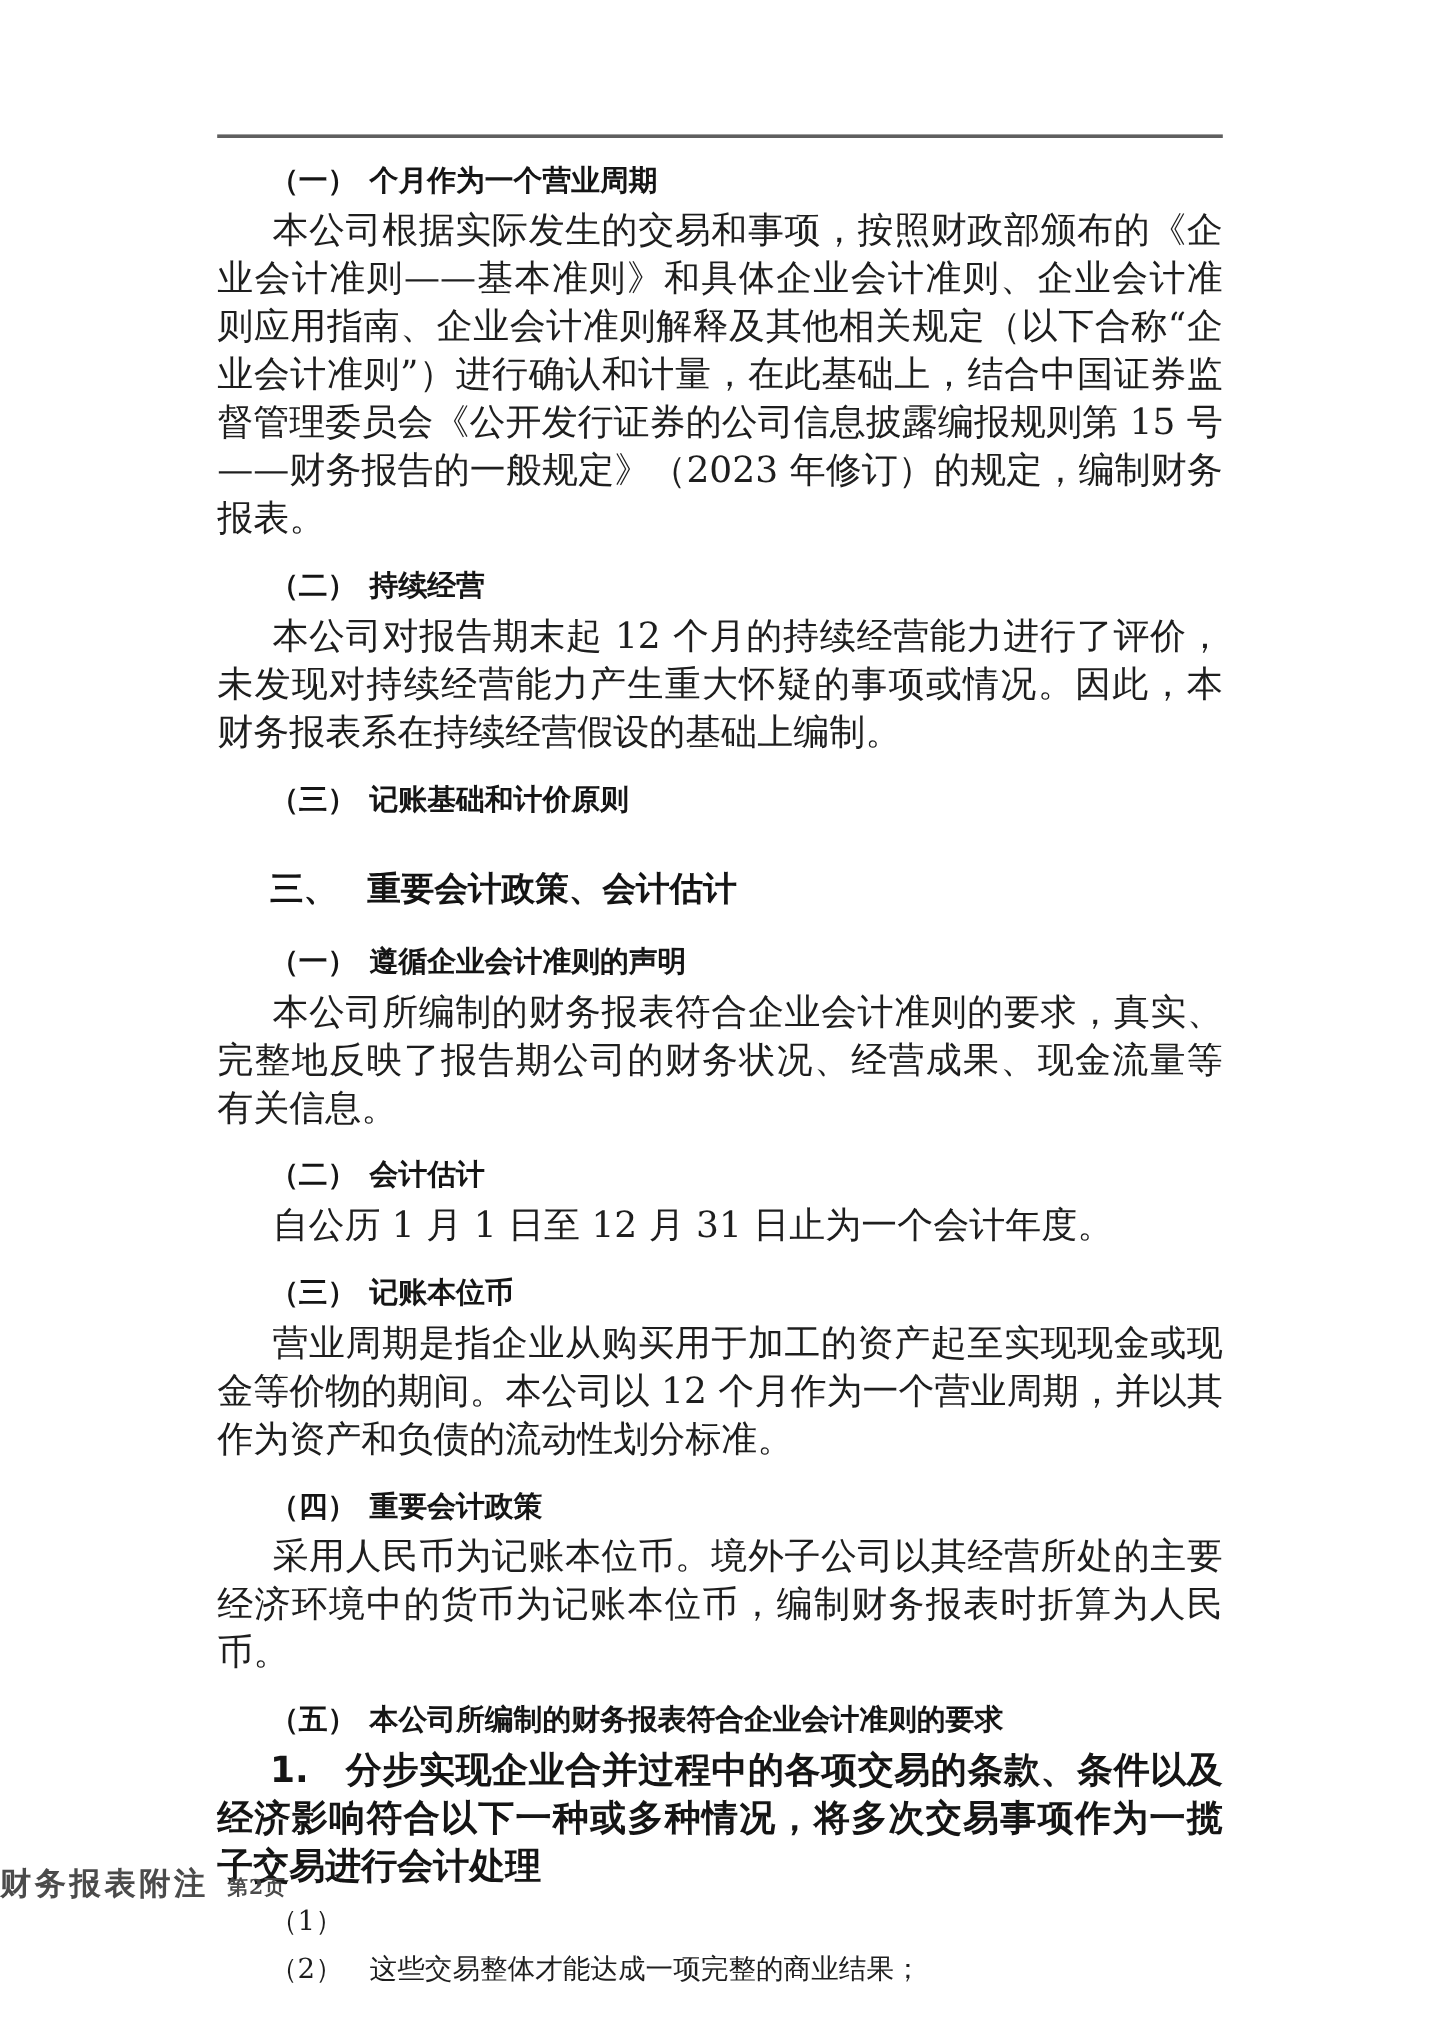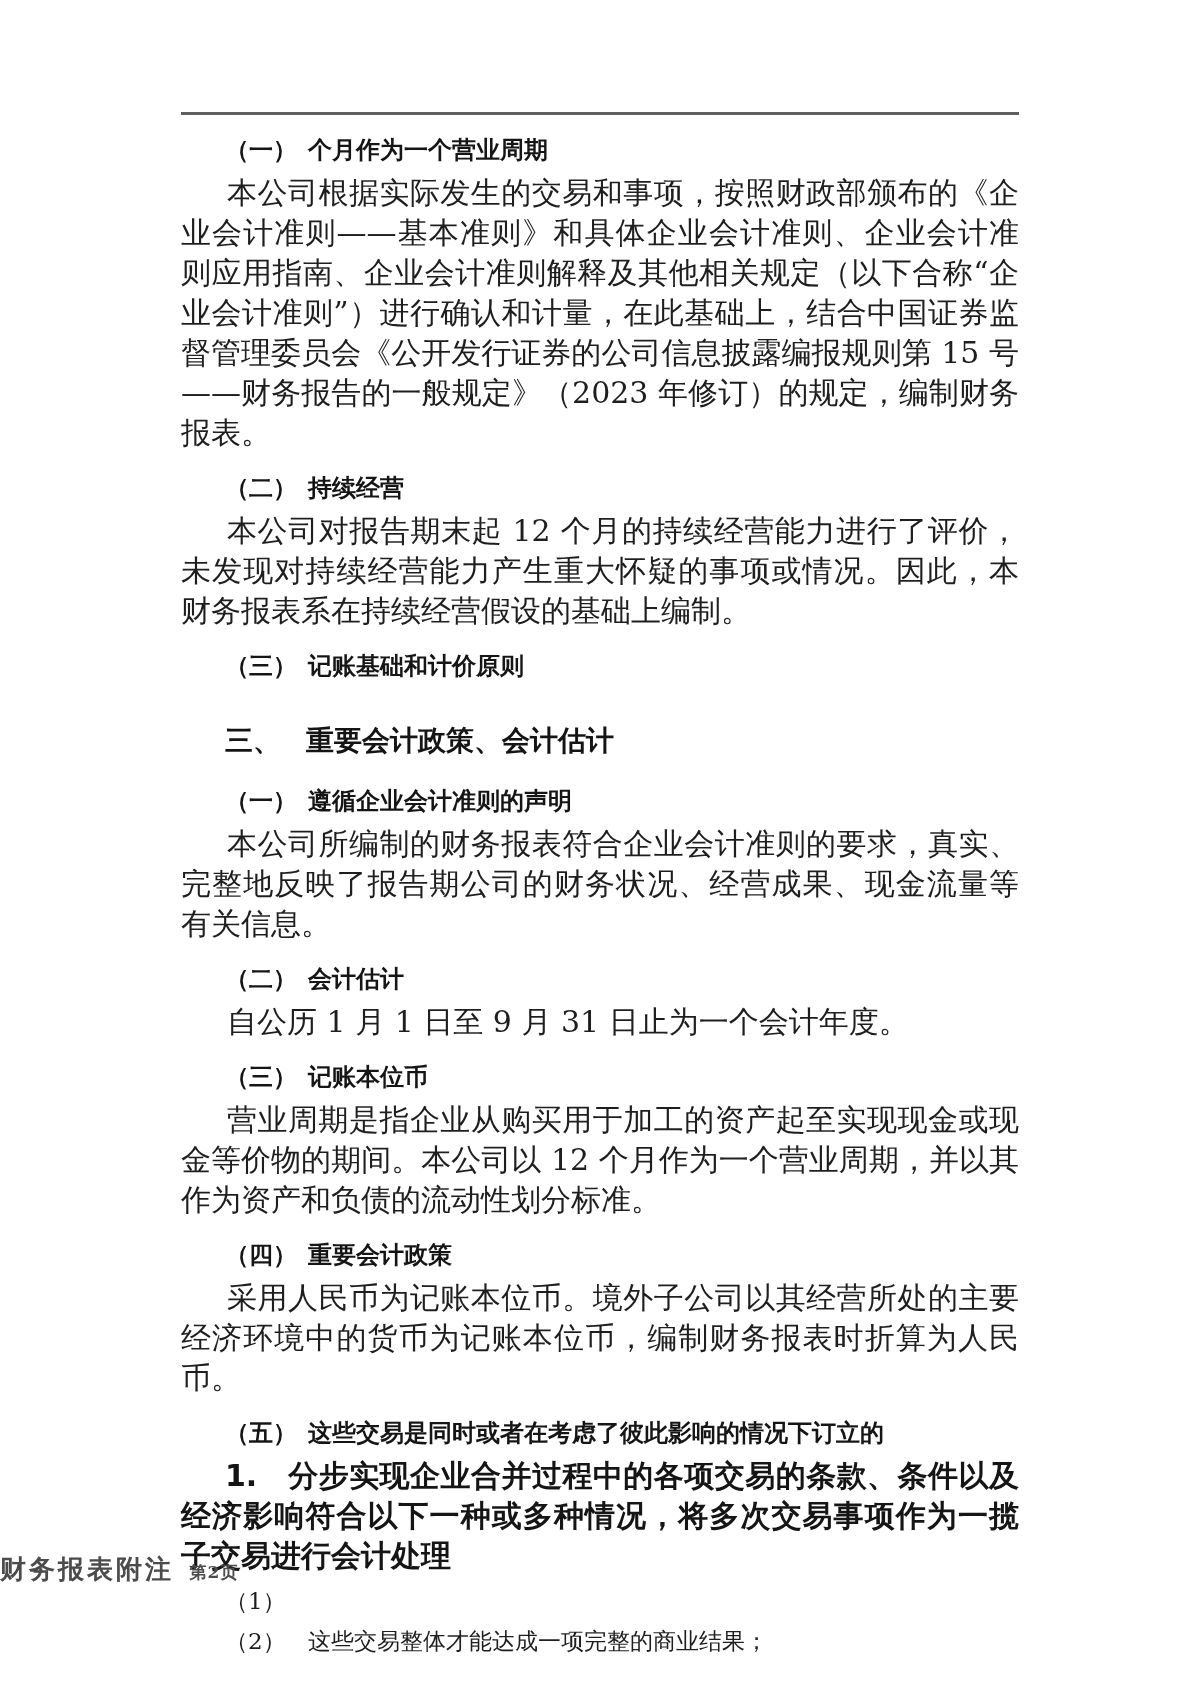--- a/index.html
+++ b/index.html
@@ -127,37 +127,37 @@
   <div class="h2">
     <span class="num">（一）</span>
     <span class="ttl">遵循企业会计准则的声明</span>
   </div>
   <p class="para">本公司所编制的财务报表符合企业会计准则的要求，真实、完整地反映了报告期公司的财务状况、经营成果、现金流量等有关信息。</p>
 
   <div class="h2">
     <span class="num">（二）</span>
     <span class="ttl">会计估计</span>
   </div>
-  <p class="para">自公历 1 月 1 日至 9 月 31 日止为一个会计年度。</p>
+  <p class="para">自公历 1 月 1 日至 12 月 31 日止为一个会计年度。</p>
 
   <div class="h2">
     <span class="num">（三）</span>
     <span class="ttl">记账本位币</span>
   </div>
   <p class="para">营业周期是指企业从购买用于加工的资产起至实现现金或现金等价物的期间。本公司以 12 个月作为一个营业周期，并以其作为资产和负债的流动性划分标准。</p>
 
   <div class="h2">
     <span class="num">（四）</span>
     <span class="ttl">重要会计政策</span>
   </div>
   <p class="para">采用人民币为记账本位币。境外子公司以其经营所处的主要经济环境中的货币为记账本位币，编制财务报表时折算为人民币。</p>
 
   <div class="h2">
     <span class="num">（五）</span>
-    <span class="ttl">这些交易是同时或者在考虑了彼此影响的情况下订立的</span>
+    <span class="ttl">本公司所编制的财务报表符合企业会计准则的要求</span>
   </div>
   <p class="para bold">1.　分步实现企业合并过程中的各项交易的条款、条件以及经济影响符合以下一种或多种情况，将多次交易事项作为一揽子交易进行会计处理</p>
 
   <div class="list-item first">
     <span class="li-num">（1）</span>
   </div>
   <div class="list-item">
     <span class="li-num">（2）</span>
     <span class="li-text">这些交易整体才能达成一项完整的商业结果；</span>
   </div>

